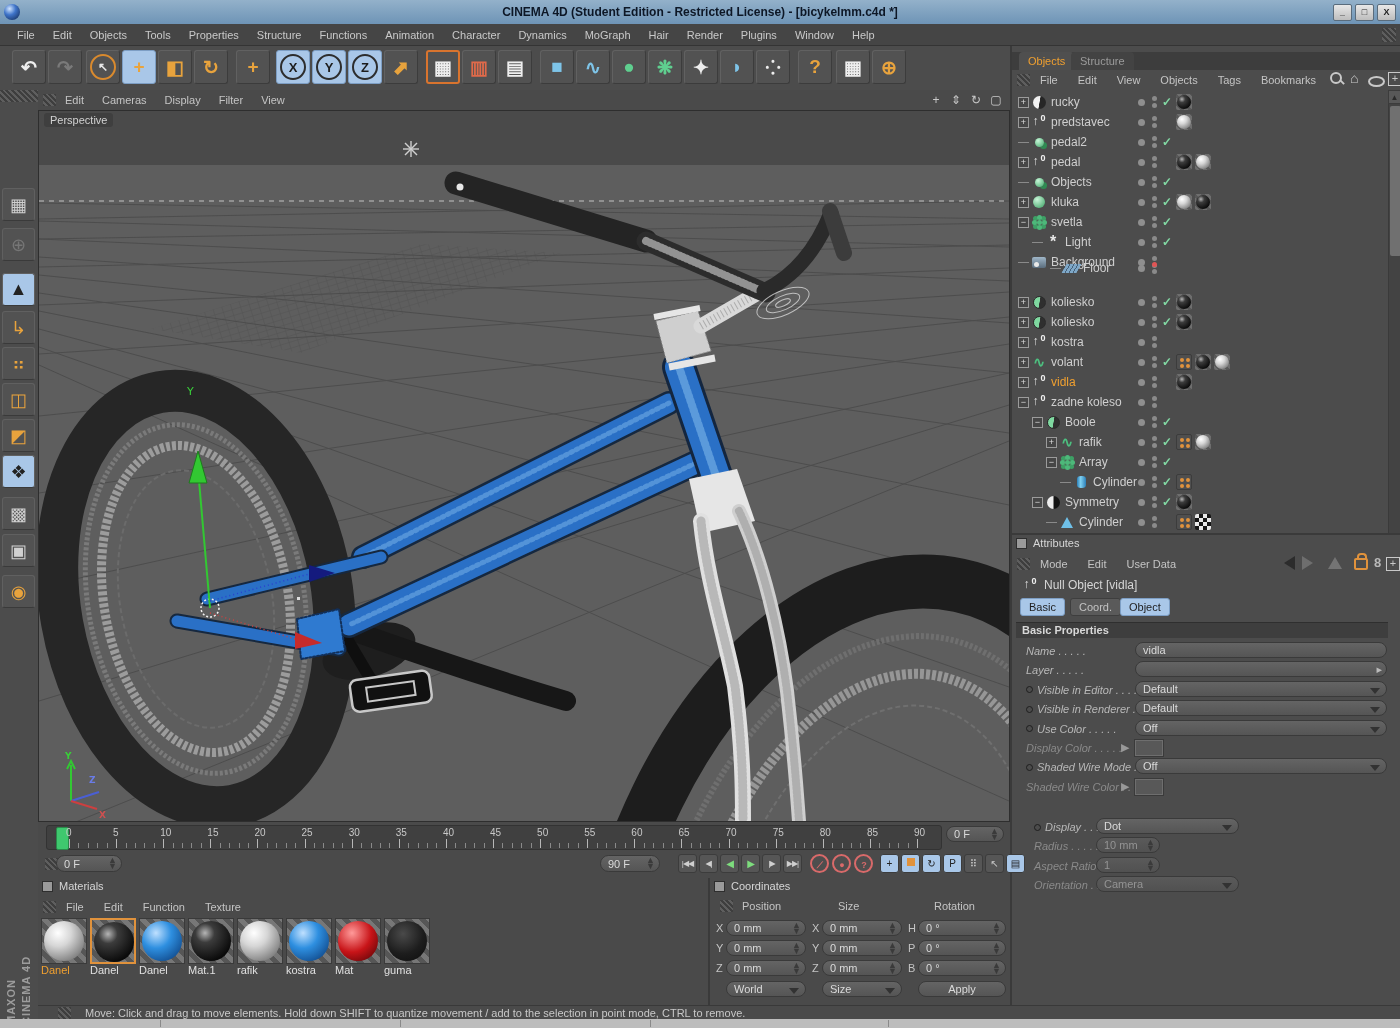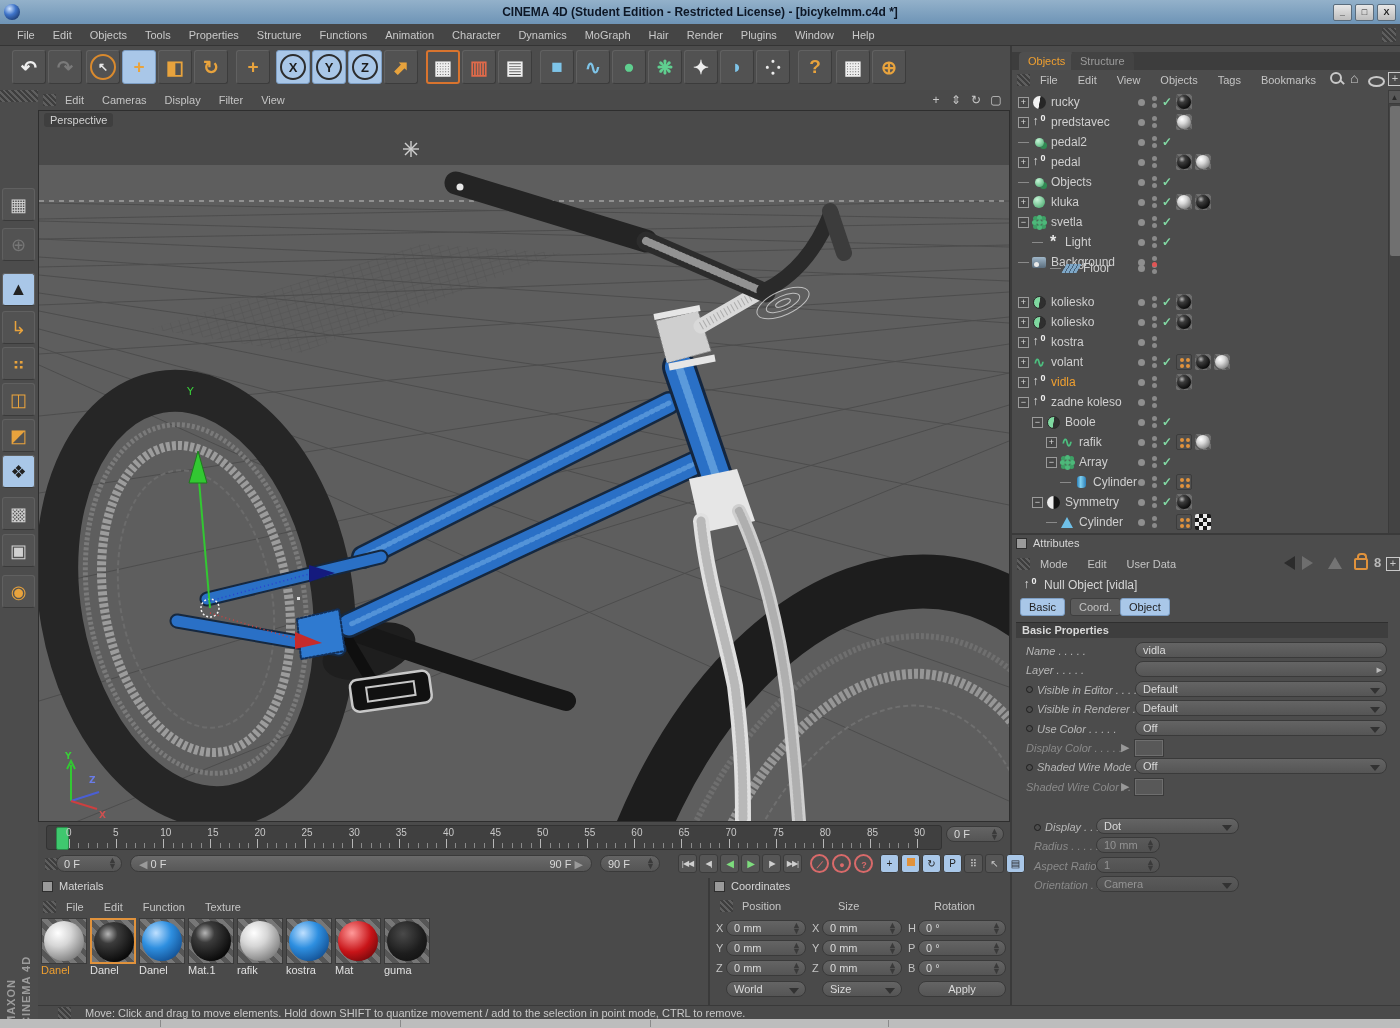--- a/index.html
+++ b/index.html
@@ -1040,24 +1040,20 @@
         <span class="spin">▲<br>▼</span>
     </div>
   </div>
 
   <div id="transport" class="abs">
     <div class="mini-hatch abs" style="left:2px;top:7px;"></div>
     <div class="pill tspin" style="left:18px;width:66px;">
       <span>0 F</span>
         <span class="spin">▲<br>▼</span>
     </div>
-    <div class="slider" style="left:92px;width:462px;">
-      <span class="lft"><span style="color:#9a9a9a;">◀ </span><span>0 F</span></span>
-      <span class="rgt"><span>90 F</span><span style="color:#9a9a9a;"> ▶</span></span>
-    </div>
     <div class="pill tspin" style="left:562px;width:60px;">
       <span>90 F</span>
         <span class="spin">▲<br>▼</span>
     </div>
     <div>
         <div class="pbtn" style="left: 640px;">|◀◀</div>
         <div class="pbtn" style="left: 661px;">◀|</div>
         <div class="pbtn green" style="left: 682px;">◀</div>
         <div class="pbtn green" style="left: 703px;">▶</div>
         <div class="pbtn" style="left: 724px;">|▶</div>

